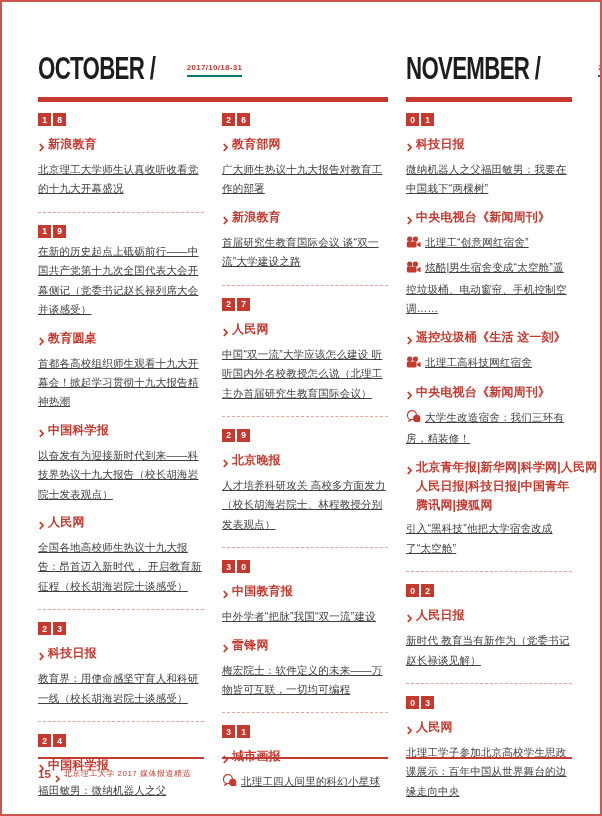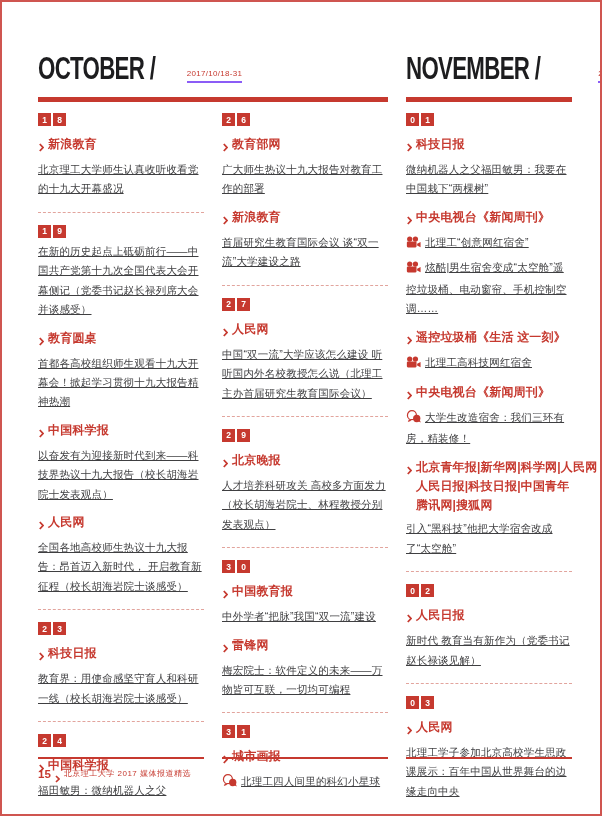--- a/index.html
+++ b/index.html
@@ -19,23 +19,23 @@
   .header-oct { width:350px; }
   .header-nov { width:166px; }
   .title-line { display:flex; align-items:flex-end; height:32px; }
   .month-title {
     font-size:31px; font-weight:800; color:#1d1d1f;
     letter-spacing:-1px; line-height:1;
     transform:scaleX(0.72); transform-origin:left bottom;
     white-space:nowrap;
   }
   .date-range {
-    font-size:8px; font-weight:400; color:#c6392f;
-    border-bottom:2px solid #8b5cf6;
-    padding-bottom:3px; margin-bottom:1px; margin-left:-14px;
+    font-size:8px; font-weight:700; color:#c6392f;
+    border-bottom:2px solid #0f766e;
+    padding-bottom:3px; margin-bottom:7px; margin-left:-14px;
     letter-spacing:0.3px; white-space:nowrap;
   }
   .header-nov .date-range { margin-left:6px; }
   .section-bar { height:5px; background:#c6392f; margin-top:13px; }
   
   .columns { display:flex; gap:18px; margin-top:8px; }
   .col { width:166px; height:649px; position:relative; }
   .col-endline { position:absolute; bottom:0; left:0; right:0; border-top:2px solid #c6392f; }
   .badge-row { display:flex; gap:2px; margin:3px 0 1px; }
   .badge-digit {

